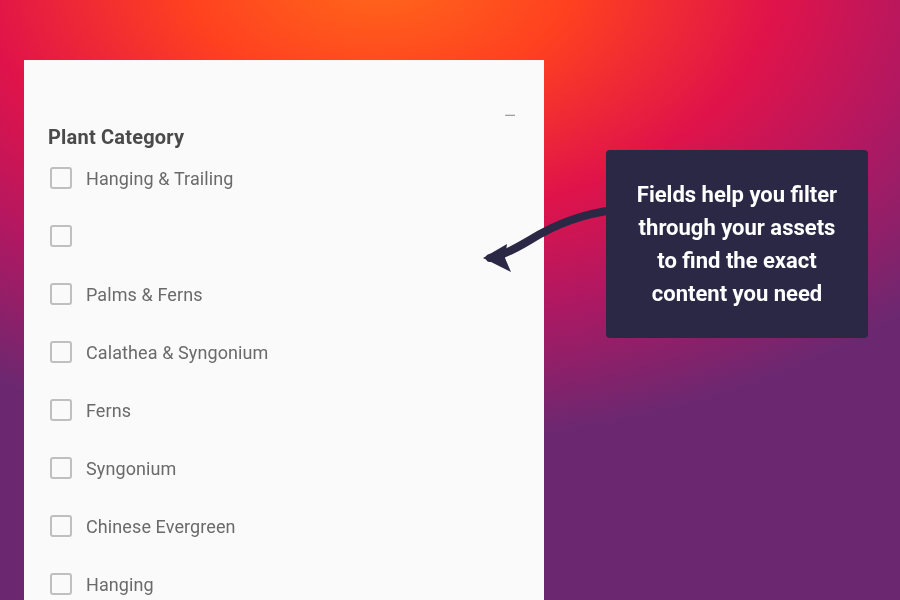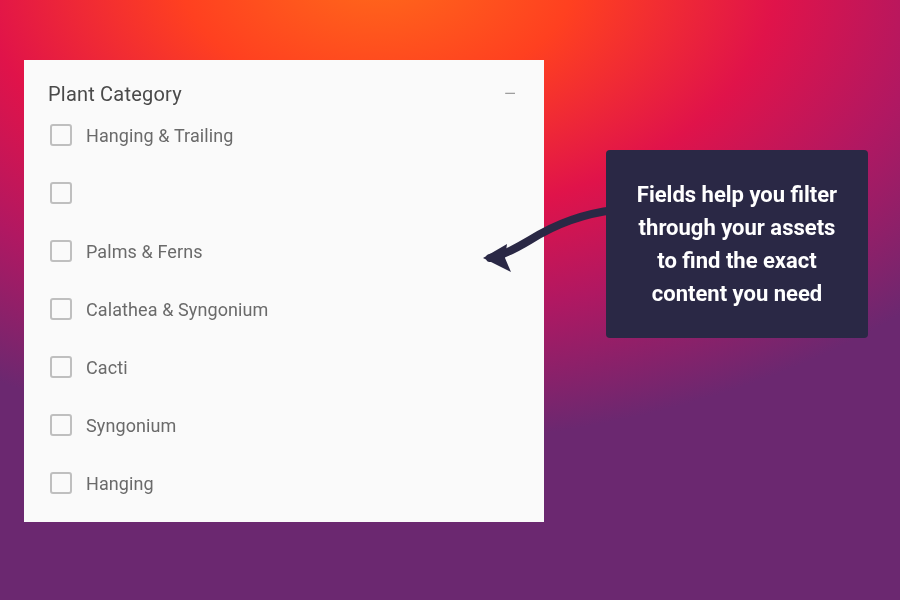--- a/index.html
+++ b/index.html
@@ -23,23 +23,24 @@
 
     .filter-header {
       display: flex;
       justify-content: space-between;
       align-items: center;
       margin-bottom: 18px;
     }
 
     .filter-title {
       font-size: 20px;
-      font-weight: 400;
+      font-weight: 700;
       color: #4a4a4a;
       letter-spacing: 0.2px;
+      margin-top: 43px;
     }
 
     .collapse-icon {
       color: #9a9a9a;
       font-size: 24px;
       line-height: 1;
       cursor: pointer;
       width: 20px;
       text-align: center;
       font-weight: 300;
@@ -118,25 +119,29 @@
     <div class="filter-option">
       <div class="checkbox"></div>
       <div class="option-label">Palms &amp; Ferns</div>
     </div>
     <div class="filter-option">
       <div class="checkbox"></div>
       <div class="option-label">Calathea &amp; Syngonium</div>
     </div>
     <div class="filter-option">
       <div class="checkbox"></div>
-      <div class="option-label">Cacti</div>
+      <div class="option-label">Ferns</div>
     </div>
     <div class="filter-option">
       <div class="checkbox"></div>
       <div class="option-label">Syngonium</div>
+    </div>
+    <div class="filter-option">
+      <div class="checkbox"></div>
+      <div class="option-label">Chinese Evergreen</div>
     </div>
     <div class="filter-option">
       <div class="checkbox"></div>
       <div class="option-label">Hanging</div>
     </div>
   </div>
 </div>
 
 <div class="arrow-container">
   <svg width="150" height="100" viewBox="0 0 150 100">

